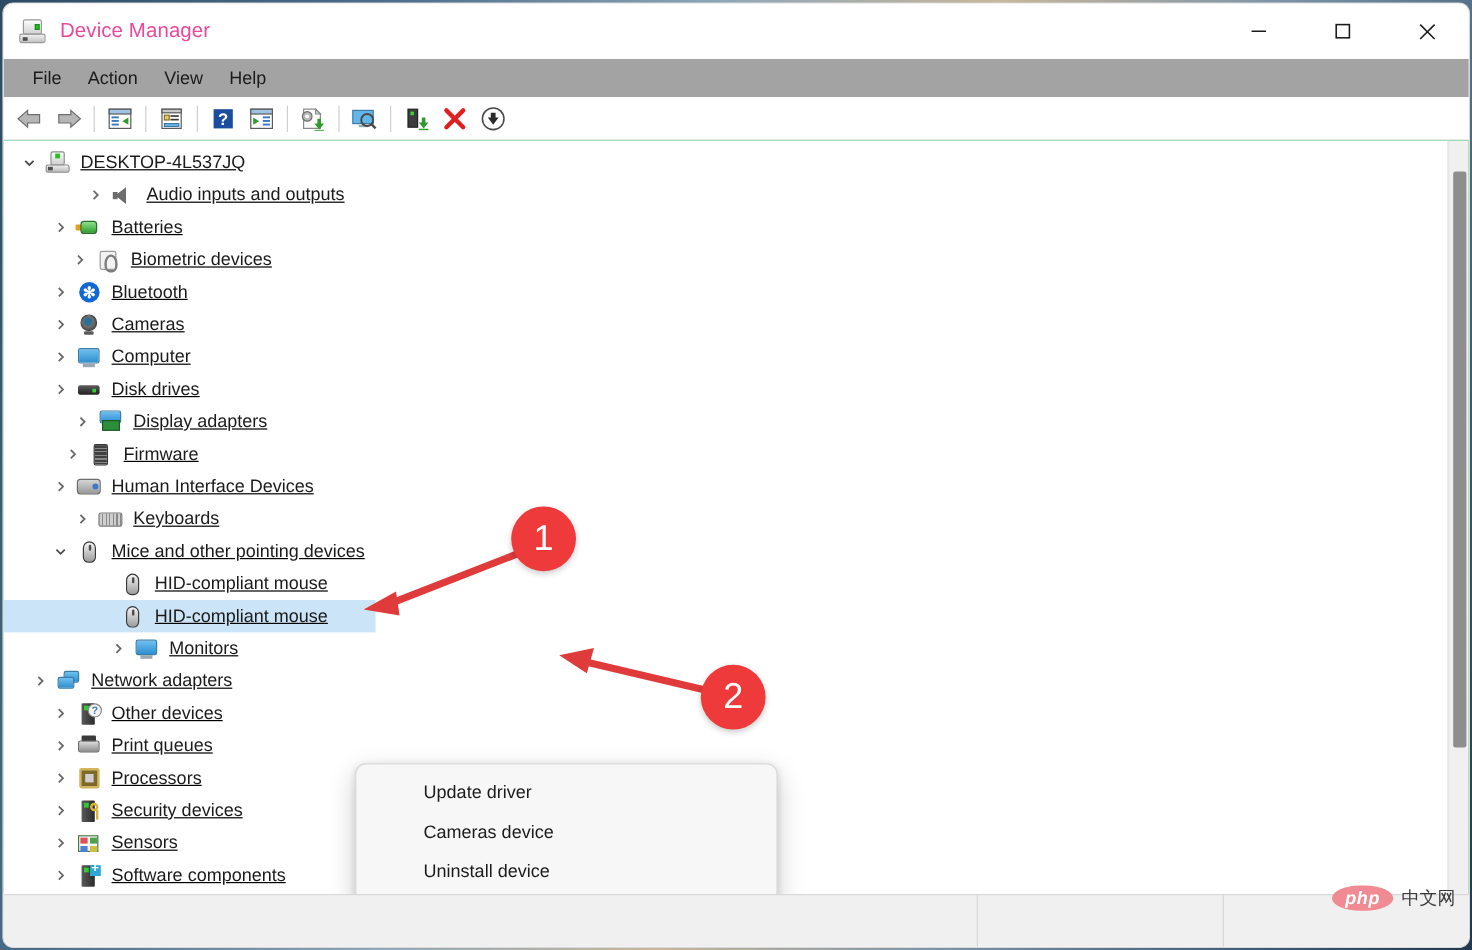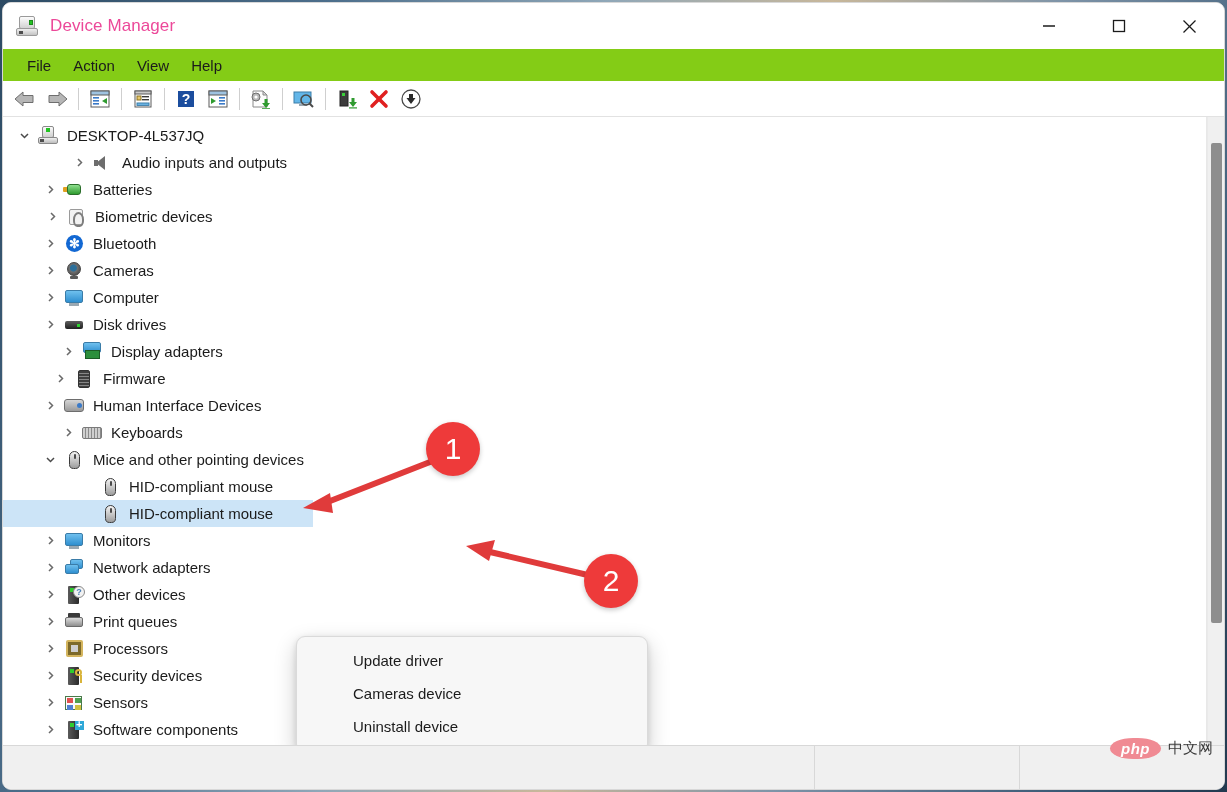--- a/index.html
+++ b/index.html
@@ -97,21 +97,21 @@
     cursor: default;
   }
 
   
   #menu-bar {
     height: 32px;
     flex: 0 0 32px;
     display: flex;
     align-items: center;
     padding-left: 13px;
-    background: #84cc16;
+    background: #a3a3a3;
   }
   .menu-item {
     font-size: 15px;
     color: #1b1b1b;
     padding: 3px 11px;
     border-radius: 3px;
     cursor: default;
   }
 
   
@@ -139,20 +139,21 @@
     flex: 0 0 1px;
   }
 
   
   #content {
     flex: 1 1 auto;
     display: flex;
     position: relative;
     background: #22c55e;
     overflow: hidden;
+    text-decoration: underline;
   }
   #tree-pane {
     flex: 1 1 auto;
     position: relative;
     padding-top: 5px;
     overflow: hidden;
     background: #ffffff;
   }
   #scroll-track {
     flex: 0 0 17px;
@@ -710,21 +711,21 @@
               <path d="M4 2 L7.5 5.5 L4 9" fill="none" stroke="#6a6a6a" stroke-width="1.5"></path>
             </svg>
         </div>
         <div class="dev-icon">
           <div class="ic-plug"></div>
             <div class="ic-battery"></div>
         </div>
         <div class="tree-label">Batteries</div>
       </div>
 
-      <div class="tree-row" style="padding-left:36px;">
+      <div class="tree-row" style="padding-left:50px;">
         <div class="chevron">
           <svg width="11" height="11" viewBox="0 0 11 11">
               <path d="M4 2 L7.5 5.5 L4 9" fill="none" stroke="#6a6a6a" stroke-width="1.5"></path>
             </svg>
         </div>
         <div class="dev-icon">
             <div class="ic-fp"></div>
           </div>
         <div class="tree-label">Biometric devices</div>
       </div>
@@ -847,34 +848,34 @@
         <div class="tree-label">HID-compliant mouse</div>
       </div>
 
       <div class="tree-row selected" style="padding-left:96px;">
         <div class="dev-icon">
             <div class="ic-mouse"></div>
           </div>
         <div class="tree-label">HID-compliant mouse</div>
       </div>
 
-      <div class="tree-row" style="padding-left:34px;">
+      <div class="tree-row" style="padding-left:34px;margin-left:48px;">
         <div class="chevron">
           <svg width="11" height="11" viewBox="0 0 11 11">
               <path d="M4 2 L7.5 5.5 L4 9" fill="none" stroke="#6a6a6a" stroke-width="1.5"></path>
             </svg>
         </div>
         <div class="dev-icon">
           <div class="ic-monitor"></div>
             <div class="ic-monitor-stand"></div>
         </div>
         <div class="tree-label">Monitors</div>
       </div>
 
-      <div class="tree-row" style="padding-left:34px;">
+      <div class="tree-row" style="padding-left:17px;">
         <div class="chevron">
           <svg width="11" height="11" viewBox="0 0 11 11">
               <path d="M4 2 L7.5 5.5 L4 9" fill="none" stroke="#6a6a6a" stroke-width="1.5"></path>
             </svg>
         </div>
         <div class="dev-icon">
           <div class="ic-net-back"></div>
             <div class="ic-net-front"></div>
         </div>
         <div class="tree-label">Network adapters</div>

